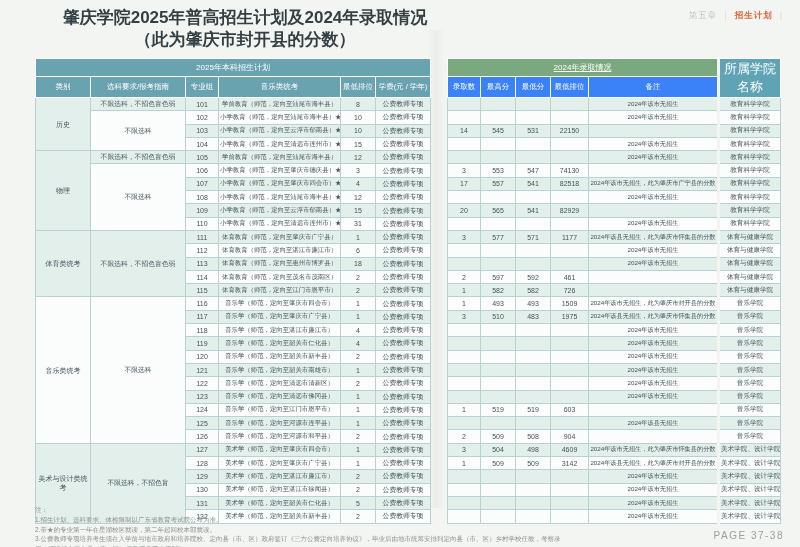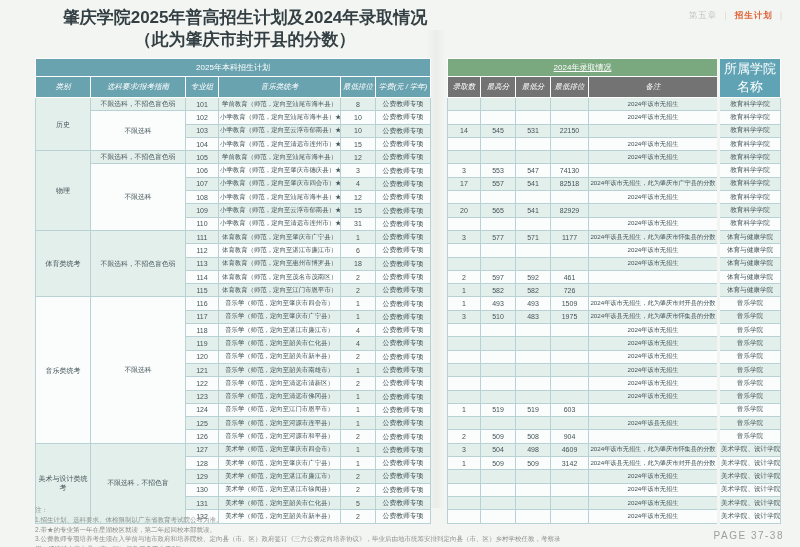--- a/index.html
+++ b/index.html
@@ -18,23 +18,23 @@
     background:linear-gradient(90deg,rgba(110,120,115,0) 0%,rgba(110,120,115,0.07) 50%,rgba(110,120,115,0) 100%);}
   .tables{position:absolute;top:38px;left:35px;}
   table{border-collapse:collapse;table-layout:fixed;margin-top:20px;}
   .t-left{position:absolute;left:0;top:0;width:395px;}
   .t-right{position:absolute;left:412px;top:0;width:333px;}
   th,td{overflow:hidden;padding:0 1px;}
   th{font-weight:normal;}
   .band{height:17px;font-size:8px;color:#ffffff;border:1px solid rgba(255,255,255,0.75);}
   .teal{background:#69a3b0;}
   .green{background:#7ba97f;text-decoration:underline;}
-  tr.cols th{height:20px;font-size:7.5px;color:#ffffff;border:1px solid rgba(255,255,255,0.75);font-style:italic;}
+  tr.cols th{height:20px;font-size:7.5px;color:#ffffff;border:1px solid rgba(255,255,255,0.75);}
   .t-left tr.cols th{background:#69a3b0;}
-  .t-right tr.cols th{background:#737373;}
+  .t-right tr.cols th{background:#3b82f6;}
   th.college-h{background:#5fa3b4;color:#ffffff;font-size:13px;border:1px solid rgba(255,255,255,0.75);border-left:3px solid #f3f5f2;}
   tbody td{height:12.3px;font-size:7px;color:#435458;text-align:center;
     border:1px solid #b7d1d4;white-space:nowrap;}
   tbody tr:nth-child(odd){background:#e3efeb;}
   tbody tr:nth-child(even){background:#fbfdfc;}
   td.cat{white-space:normal;line-height:1.3;font-size:7px;}
   td.sel{font-size:6.8px;}
   td.major{font-size:6.4px;}
   td.fee{font-size:6.8px;}
   td.note{font-size:6.2px;}

